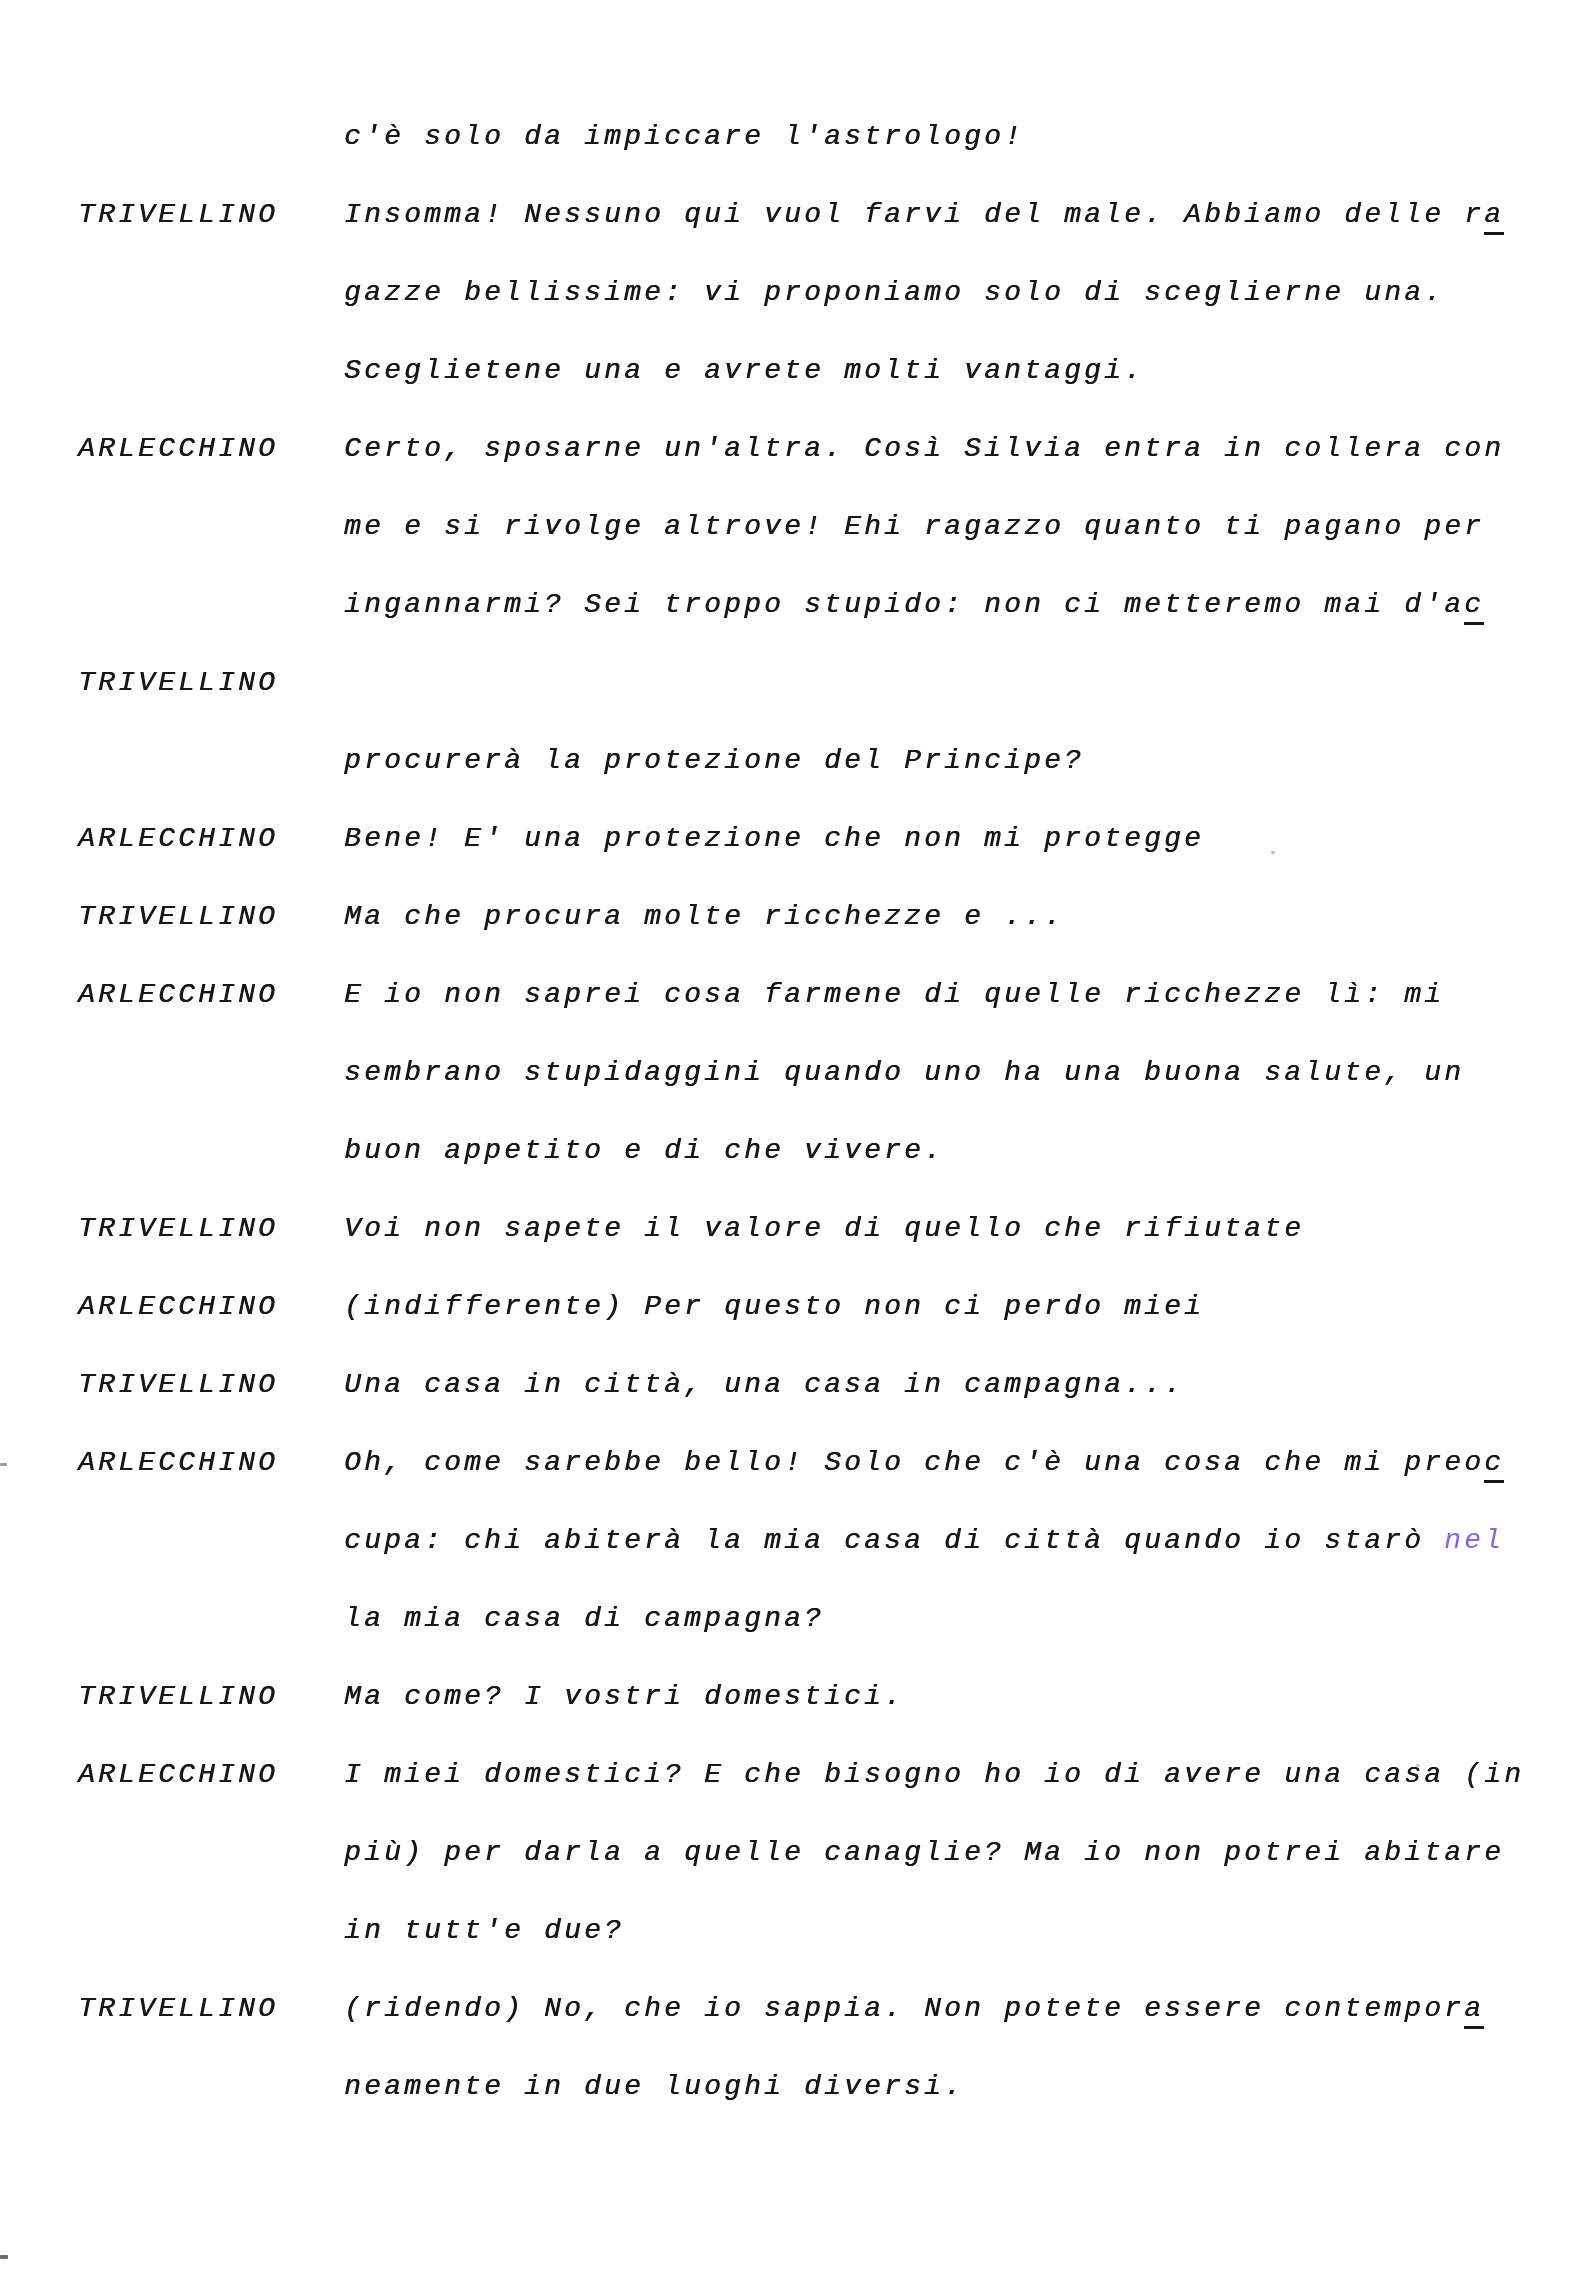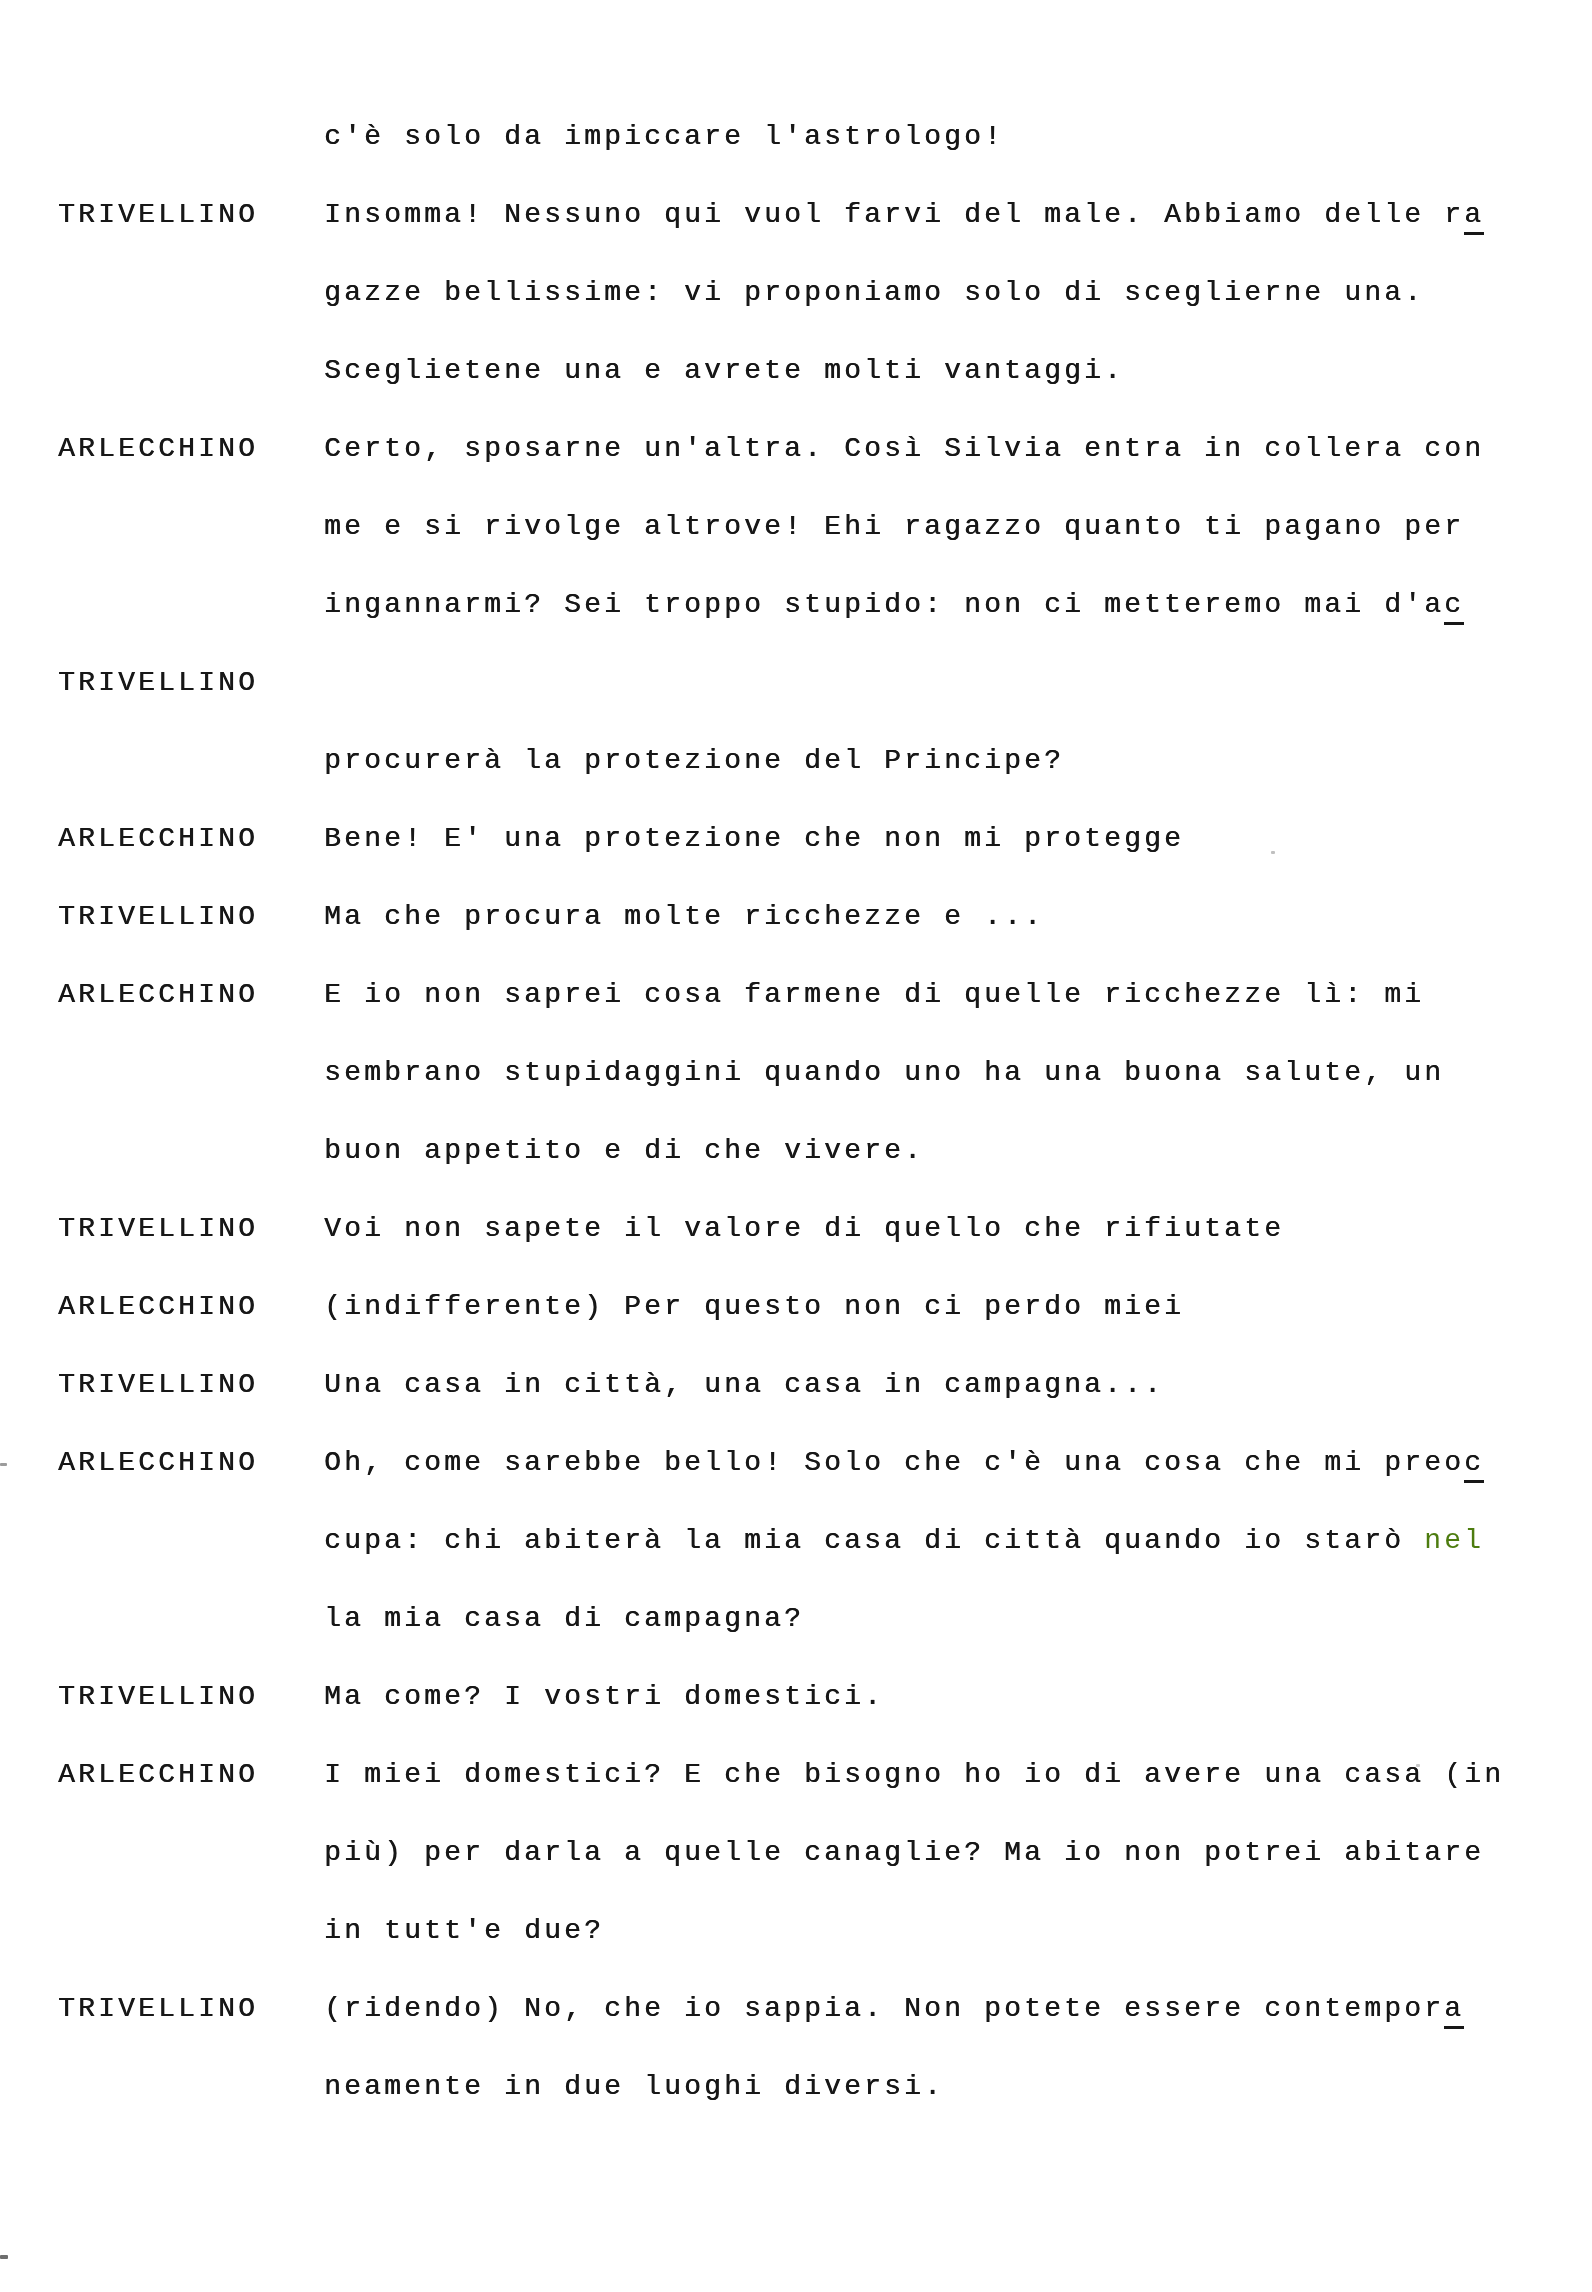--- a/index.html
+++ b/index.html
@@ -34,40 +34,41 @@
   .lines {
     position: absolute;
     top: 98px;
     left: 0;
     right: 0;
   }
   .row {
     height: 78px;
     display: flex;
     align-items: center;
-    padding-left: 58px;
+    padding-left: 78px;
     font-size: 28px;
     letter-spacing: 3.2px;
     line-height: 1.2;
     white-space: pre;
     text-shadow: 0.4px 0 currentColor;
+    font-style: italic;
   }
   .speaker {
     flex: 0 0 266px;
     width: 266px;
   }
   .text {
     flex: 1 1 auto;
   }
   .seg-u {
     border-bottom: 3px solid currentColor;
     padding-bottom: 2px;
   }
   .seg-faded {
-    color: #4d7c0f;
+    color: #8b5cf6;
     text-shadow: none;
   }
   .speck {
     position: absolute;
     background: #4a4a4a;
     border-radius: 1px;
   }
   .speck-1 { left: 0px;    top: 1463px; width: 7px; height: 3px; opacity: .55; }
   .speck-2 { left: 0px;    top: 2255px; width: 8px; height: 4px; opacity: .8; }
   .speck-3 { left: 1271px; top: 851px;  width: 4px; height: 3px; opacity: .35; }

